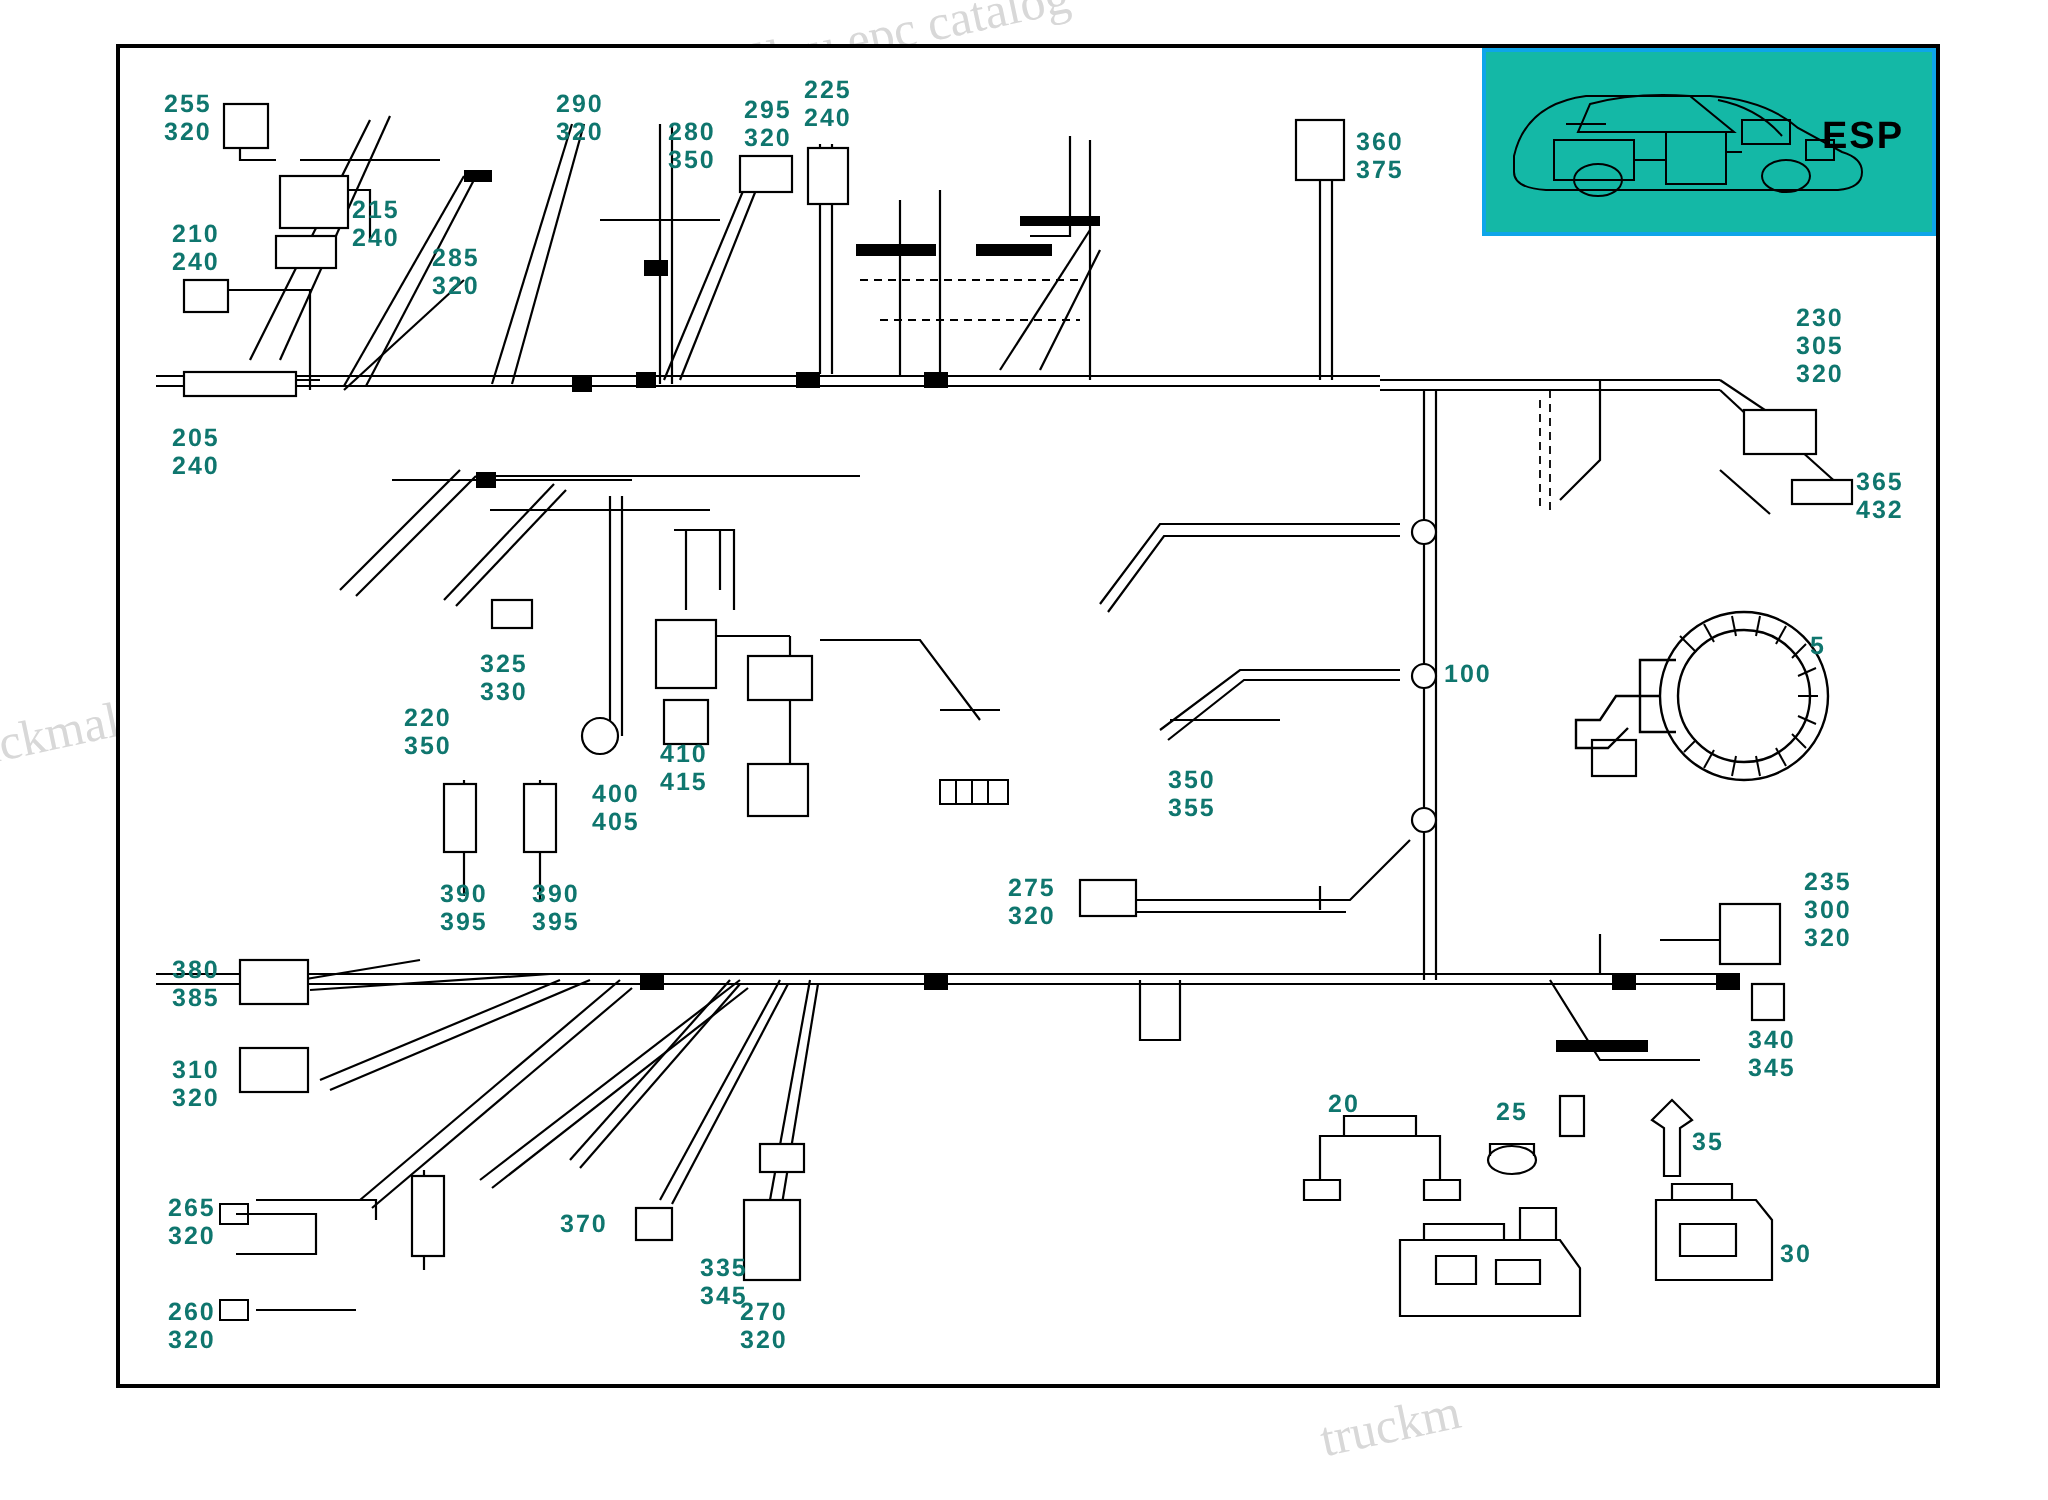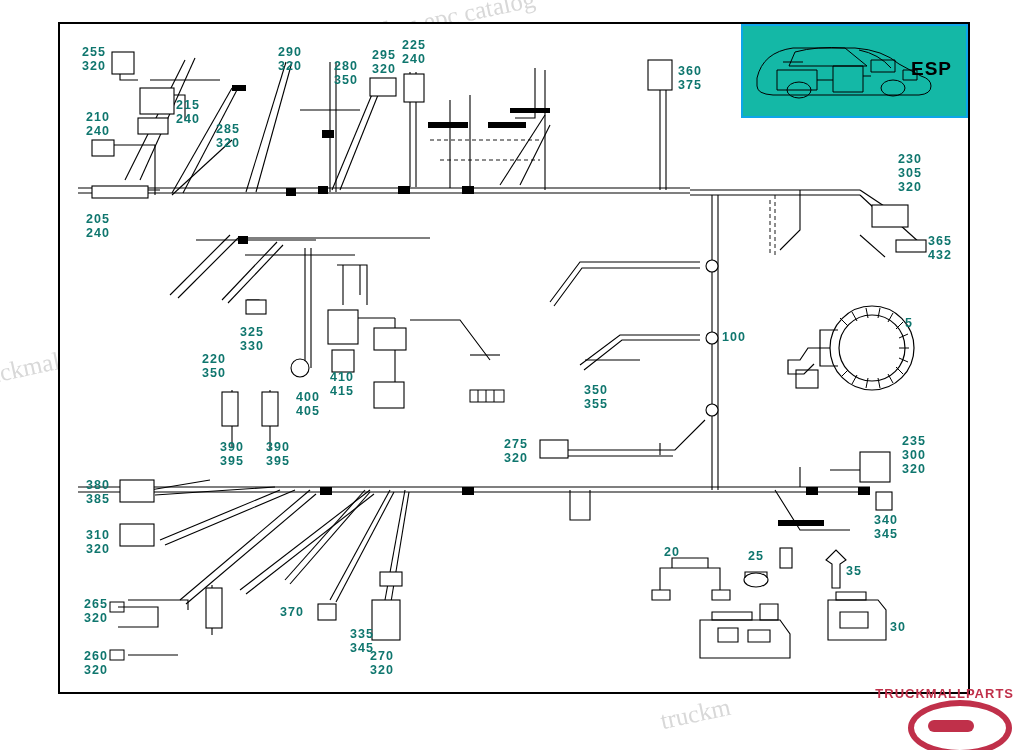--- a/index.html
+++ b/index.html
@@ -323,17 +323,13 @@
 345</div>
       <div class="lbl" style="left: 370px; top: 649px;">270
 320</div>
       <div class="lbl" style="left: 664px; top: 545px;">20</div>
       <div class="lbl" style="left: 748px; top: 549px;">25</div>
       <div class="lbl" style="left: 846px; top: 564px;">35</div>
       <div class="lbl" style="left: 890px; top: 620px;">30</div>
       <div class="lbl" style="left: 744px; top: 710px; margin-top: 40px;">15</div>
     </div>
 
-  <div class="logo">
-    <div class="t1">TRUCKMALLPARTS</div>
-    <div class="sw"></div>
-  </div>
 </div>
 
 </body></html>

